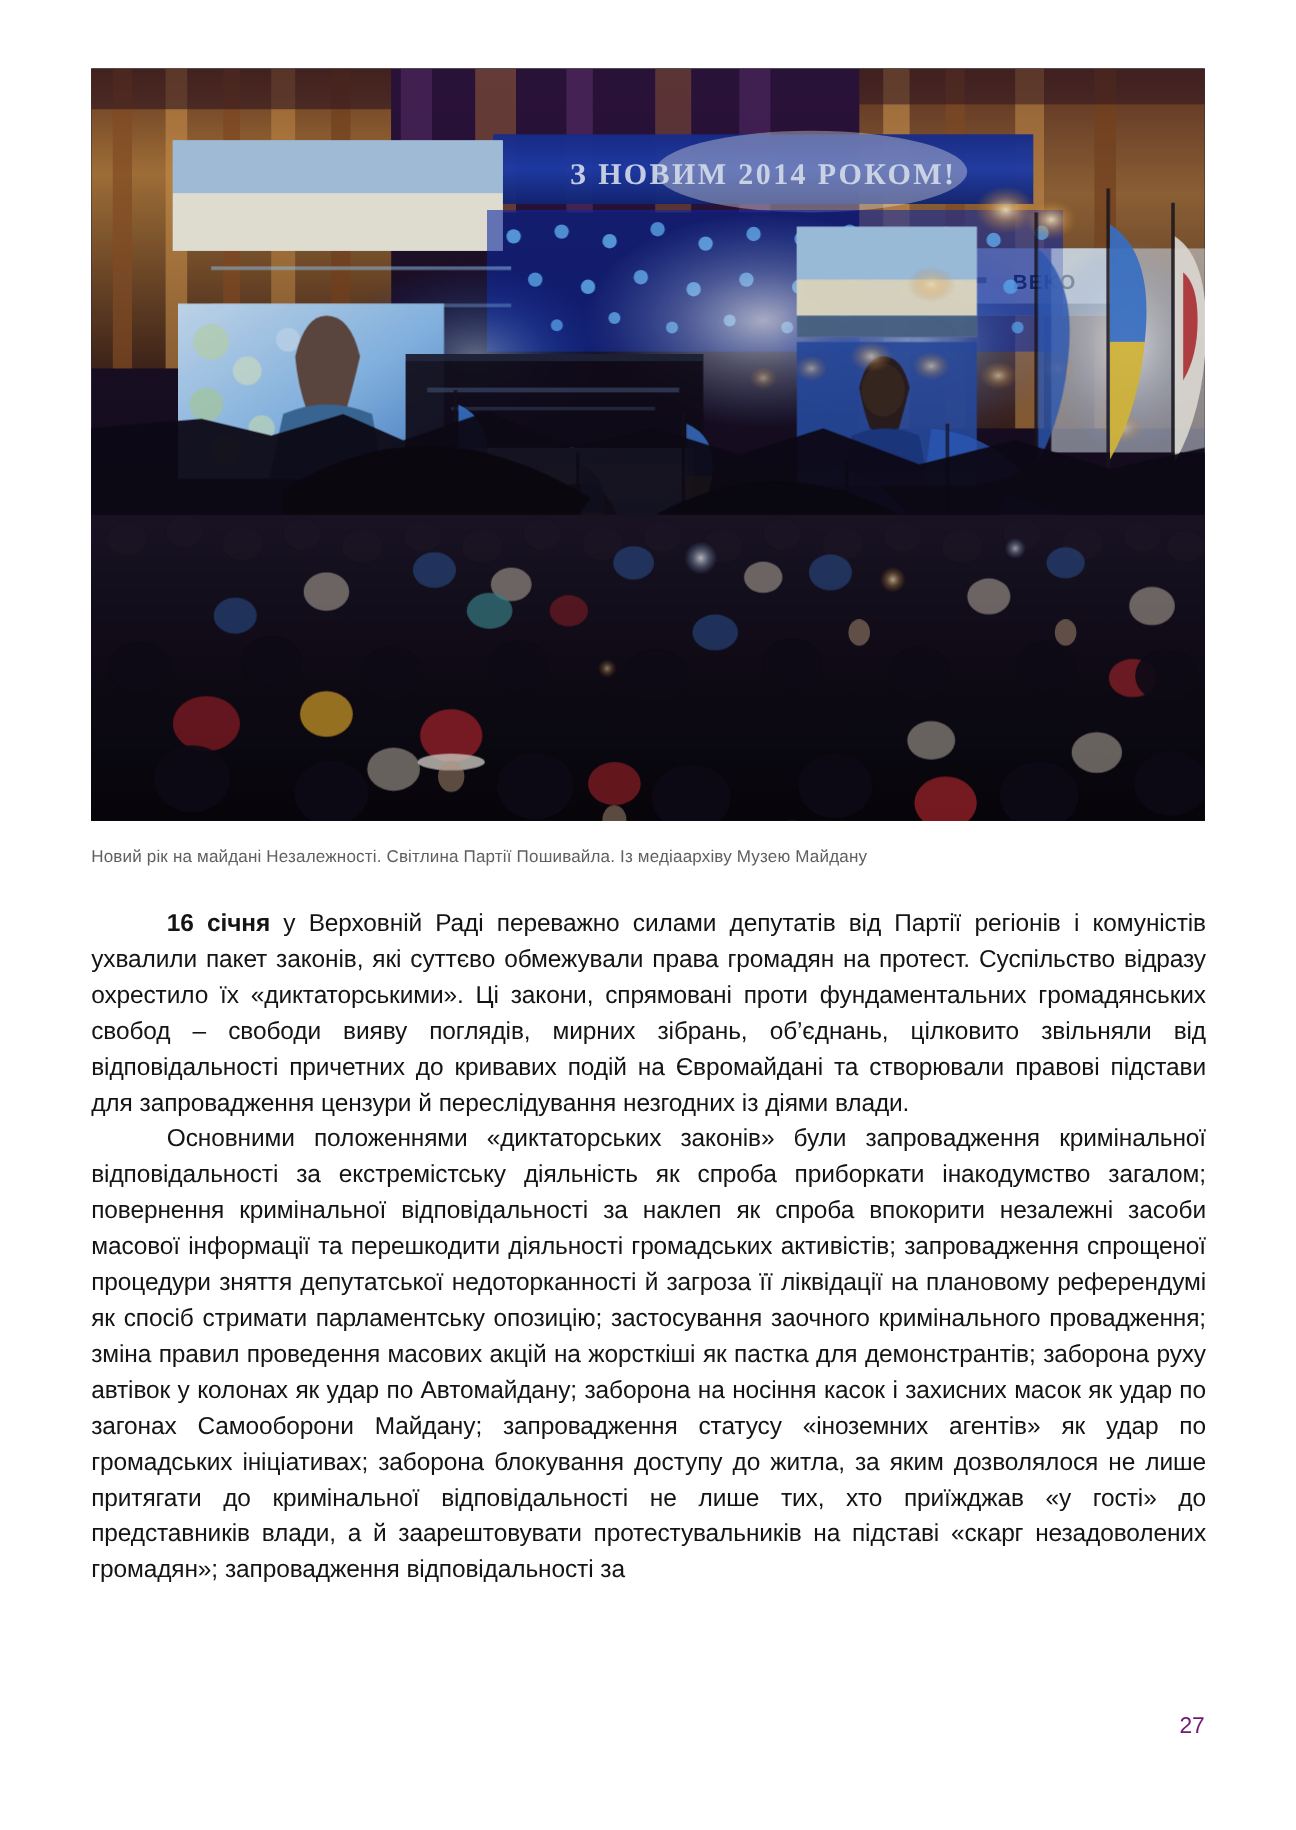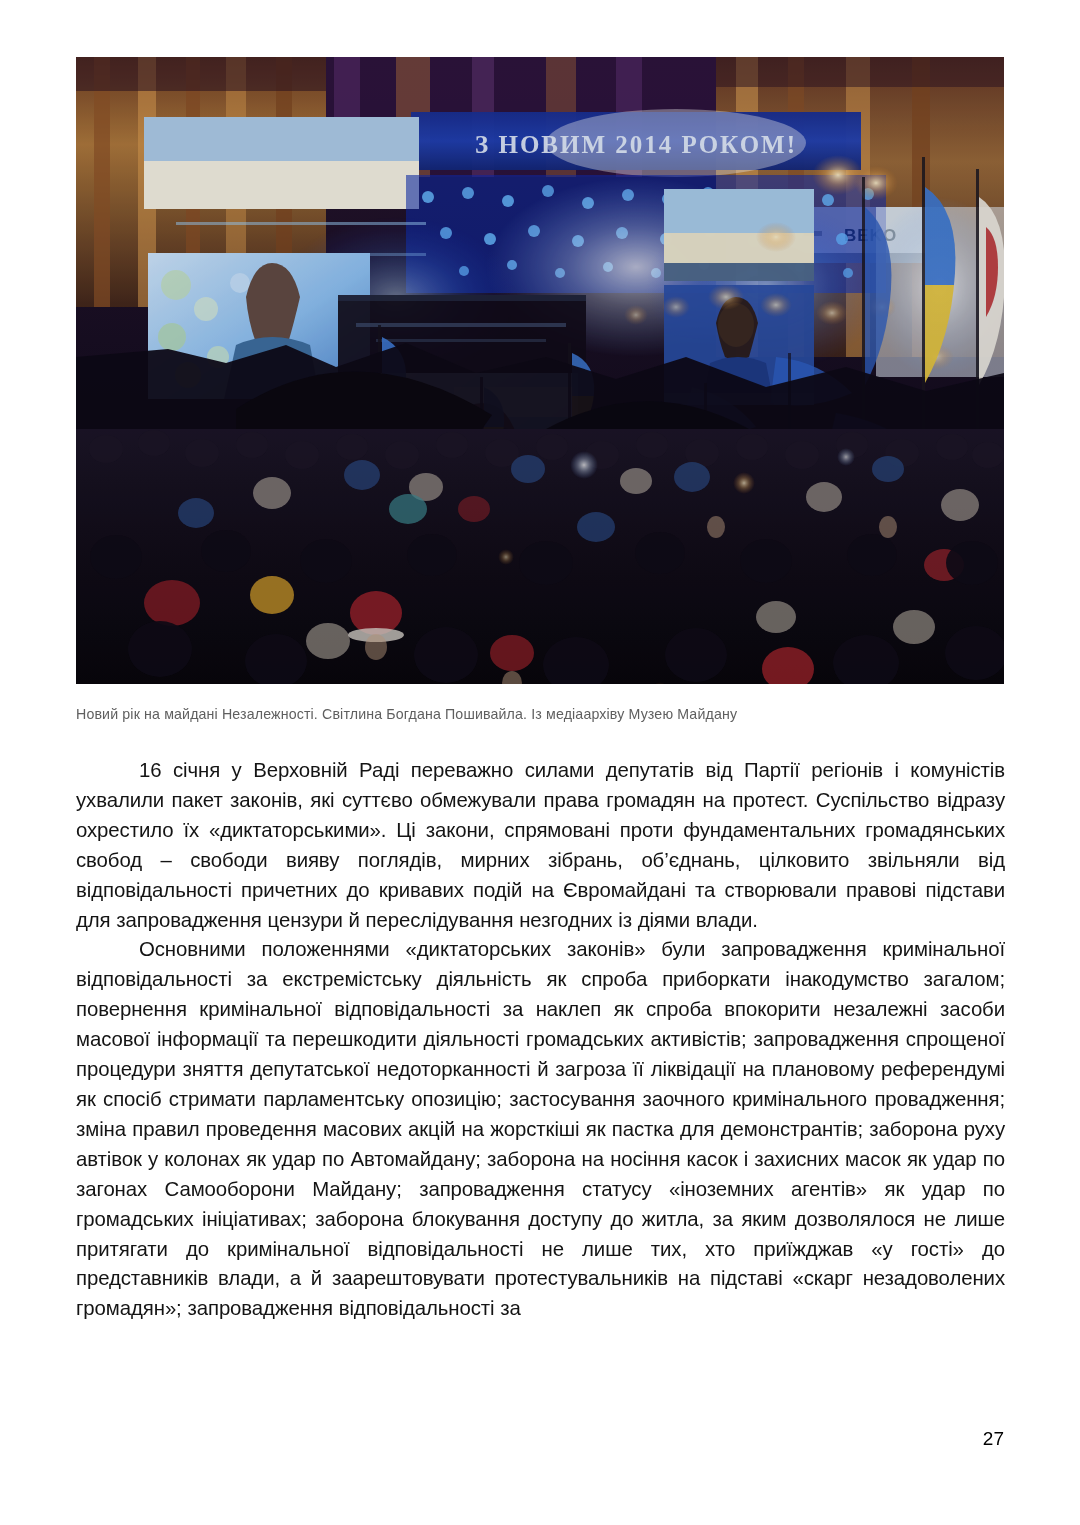--- a/index.html
+++ b/index.html
@@ -74,30 +74,30 @@
     color: #141414;
     text-indent: 63px;
     letter-spacing: -0.1px;
     word-spacing: 0.2px;
   }
 
   p.para + p.para {
   }
 
   .bold-lead {
-    font-weight: normal;
+    font-weight: bold;
   }
 
   
   .page-number {
     position: absolute;
     right: 76px;
     top: 1428px;
     font-size: 19px;
-    color: #000000;
+    color: #701a75;
     text-align: center;
   }
 </style>
 </head>
 <body>
 
 <div class="page">
 
   <figure class="figure-block" style="margin:0;">
 
@@ -459,21 +459,21 @@
             <ellipse cx="770" cy="400" rx="9" ry="9" fill="url(#glowWhite)" opacity="0.7"></ellipse>
             <ellipse cx="430" cy="500" rx="8" ry="8" fill="url(#glowAmber)" opacity="0.6"></ellipse>
             <ellipse cx="584" cy="634" rx="9" ry="9" fill="url(#glowAmber)" opacity="0.55"></ellipse>
           </g>
         </g>
 
         <rect x="0" y="0" width="928" height="627" fill="#0a0a18" opacity="0.1"></rect>
       </svg>
     </div>
 
-    <figcaption class="figure-caption">Новий рік на майдані Незалежності. Світлина Богдана Пошивайла. Із медіаархіву Музею Майдану</figcaption>
+    <figcaption class="figure-caption">Новий рік на майдані Незалежності. Світлина Партії Пошивайла. Із медіаархіву Музею Майдану</figcaption>
   </figure>
 
   <div class="body-copy">
 
     <p class="para">
       <span class="bold-lead">16 січня</span><span> у Верховній Раді переважно силами депутатів від Партії регіонів і комуністів ухвалили пакет законів, які суттєво обмежували права громадян на протест. Суспільство відразу охрестило їх «диктаторськими». Ці закони, спрямовані проти фундаментальних громадянських свобод – свободи вияву поглядів, мирних зібрань, об’єднань, цілковито звільняли від відповідальності причетних до кривавих подій на Євромайдані та створювали правові підстави для запровадження цензури й переслідування незгодних із діями влади.</span>
     </p>
 
     <p class="para">
       <span>Основними положеннями «диктаторських законів» були запровадження кримінальної відповідальності за екстремістську діяльність як спроба приборкати інакодумство загалом; повернення кримінальної відповідальності за наклеп як спроба впокорити незалежні засоби масової інформації та перешкодити діяльності громадських активістів; запровадження спрощеної процедури зняття депутатської недоторканності й загроза її ліквідації на плановому референдумі як спосіб стримати парламентську опозицію; застосування заочного кримінального провадження; зміна правил проведення масових акцій на жорсткіші як пастка для демонстрантів; заборона руху автівок у колонах як удар по Автомайдану; заборона на носіння касок і захисних масок як удар по загонах Самооборони Майдану; запровадження статусу «іноземних агентів» як удар по громадських ініціативах; заборона блокування доступу до житла, за яким дозволялося не лише притягати до кримінальної відповідальності не лише тих, хто приїжджав «у гості» до представників влади, а й заарештовувати протестувальників на підставі «скарг незадоволених громадян»; запровадження відповідальності за</span>

